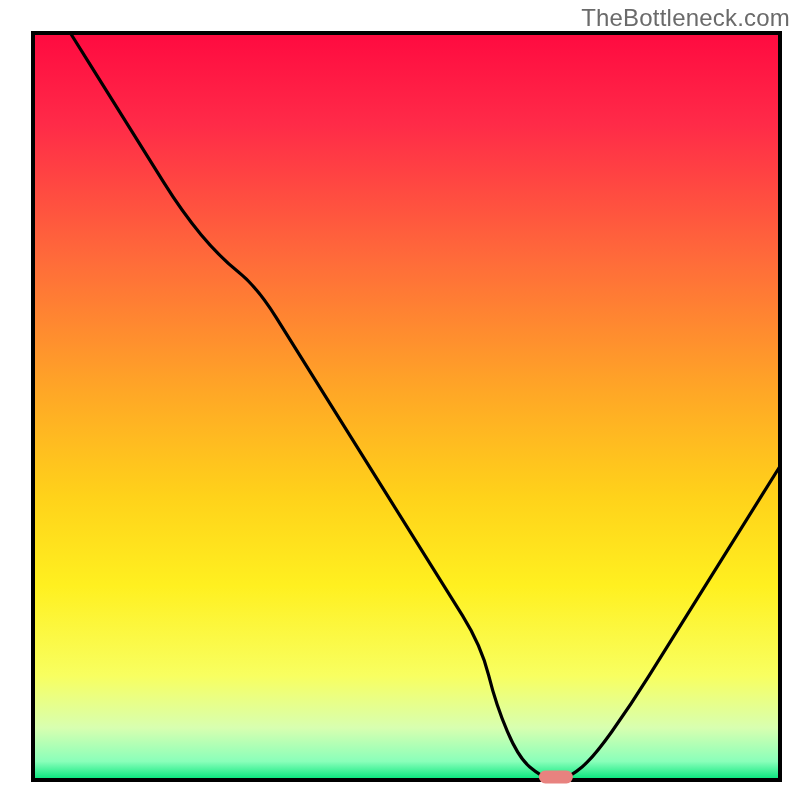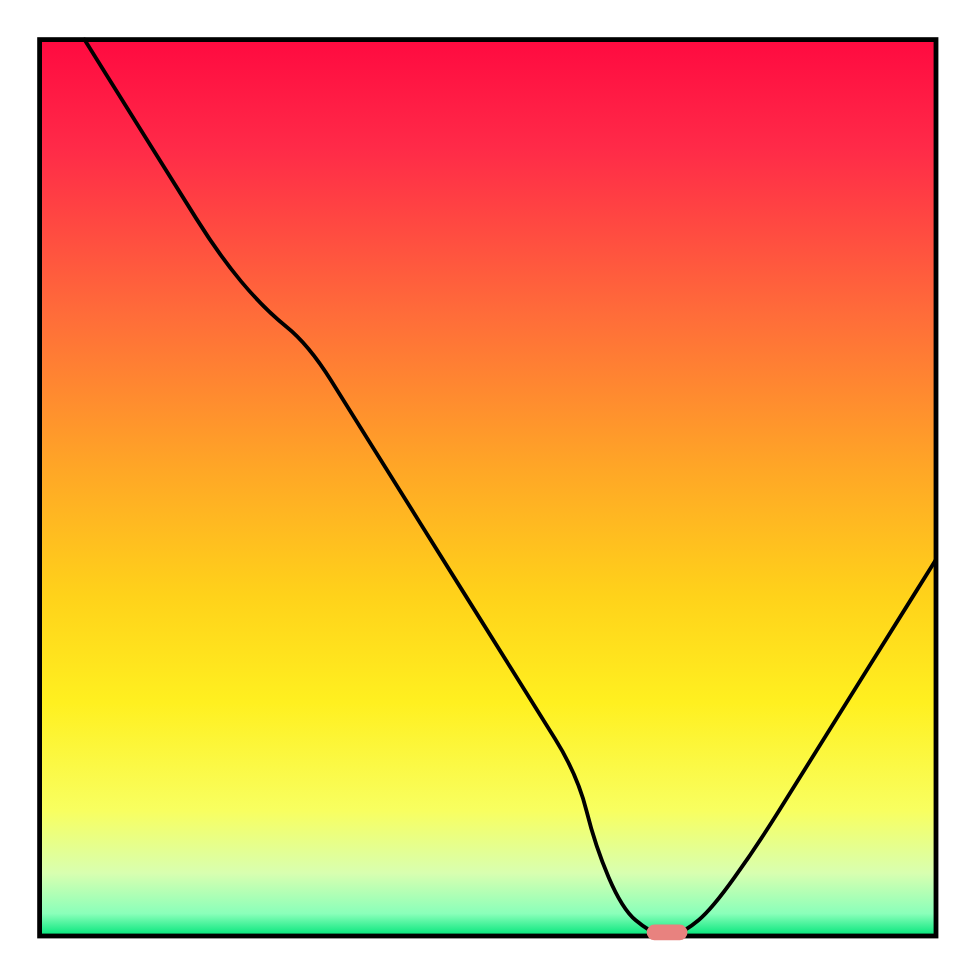--- a/index.html
+++ b/index.html
@@ -27,20 +27,21 @@
   }
   svg {
     display: block;
   }
 </style>
 </head>
 <body>
 
 <div class="container">
 
+  <div class="watermark">TheBottleneck.com</div>
 
   <svg id="chart-svg" width="800" height="800" viewBox="0 0 800 800">
     <defs>
       <linearGradient id="bg-grad" x1="0" y1="0" x2="0" y2="1">
           <stop offset="0%" stop-color="#ff0a40"></stop>
           <stop offset="12%" stop-color="#ff2a48"></stop>
           <stop offset="30%" stop-color="#ff6a3a"></stop>
           <stop offset="48%" stop-color="#ffa726"></stop>
           <stop offset="62%" stop-color="#ffd21a"></stop>
           <stop offset="74%" stop-color="#fff020"></stop>

